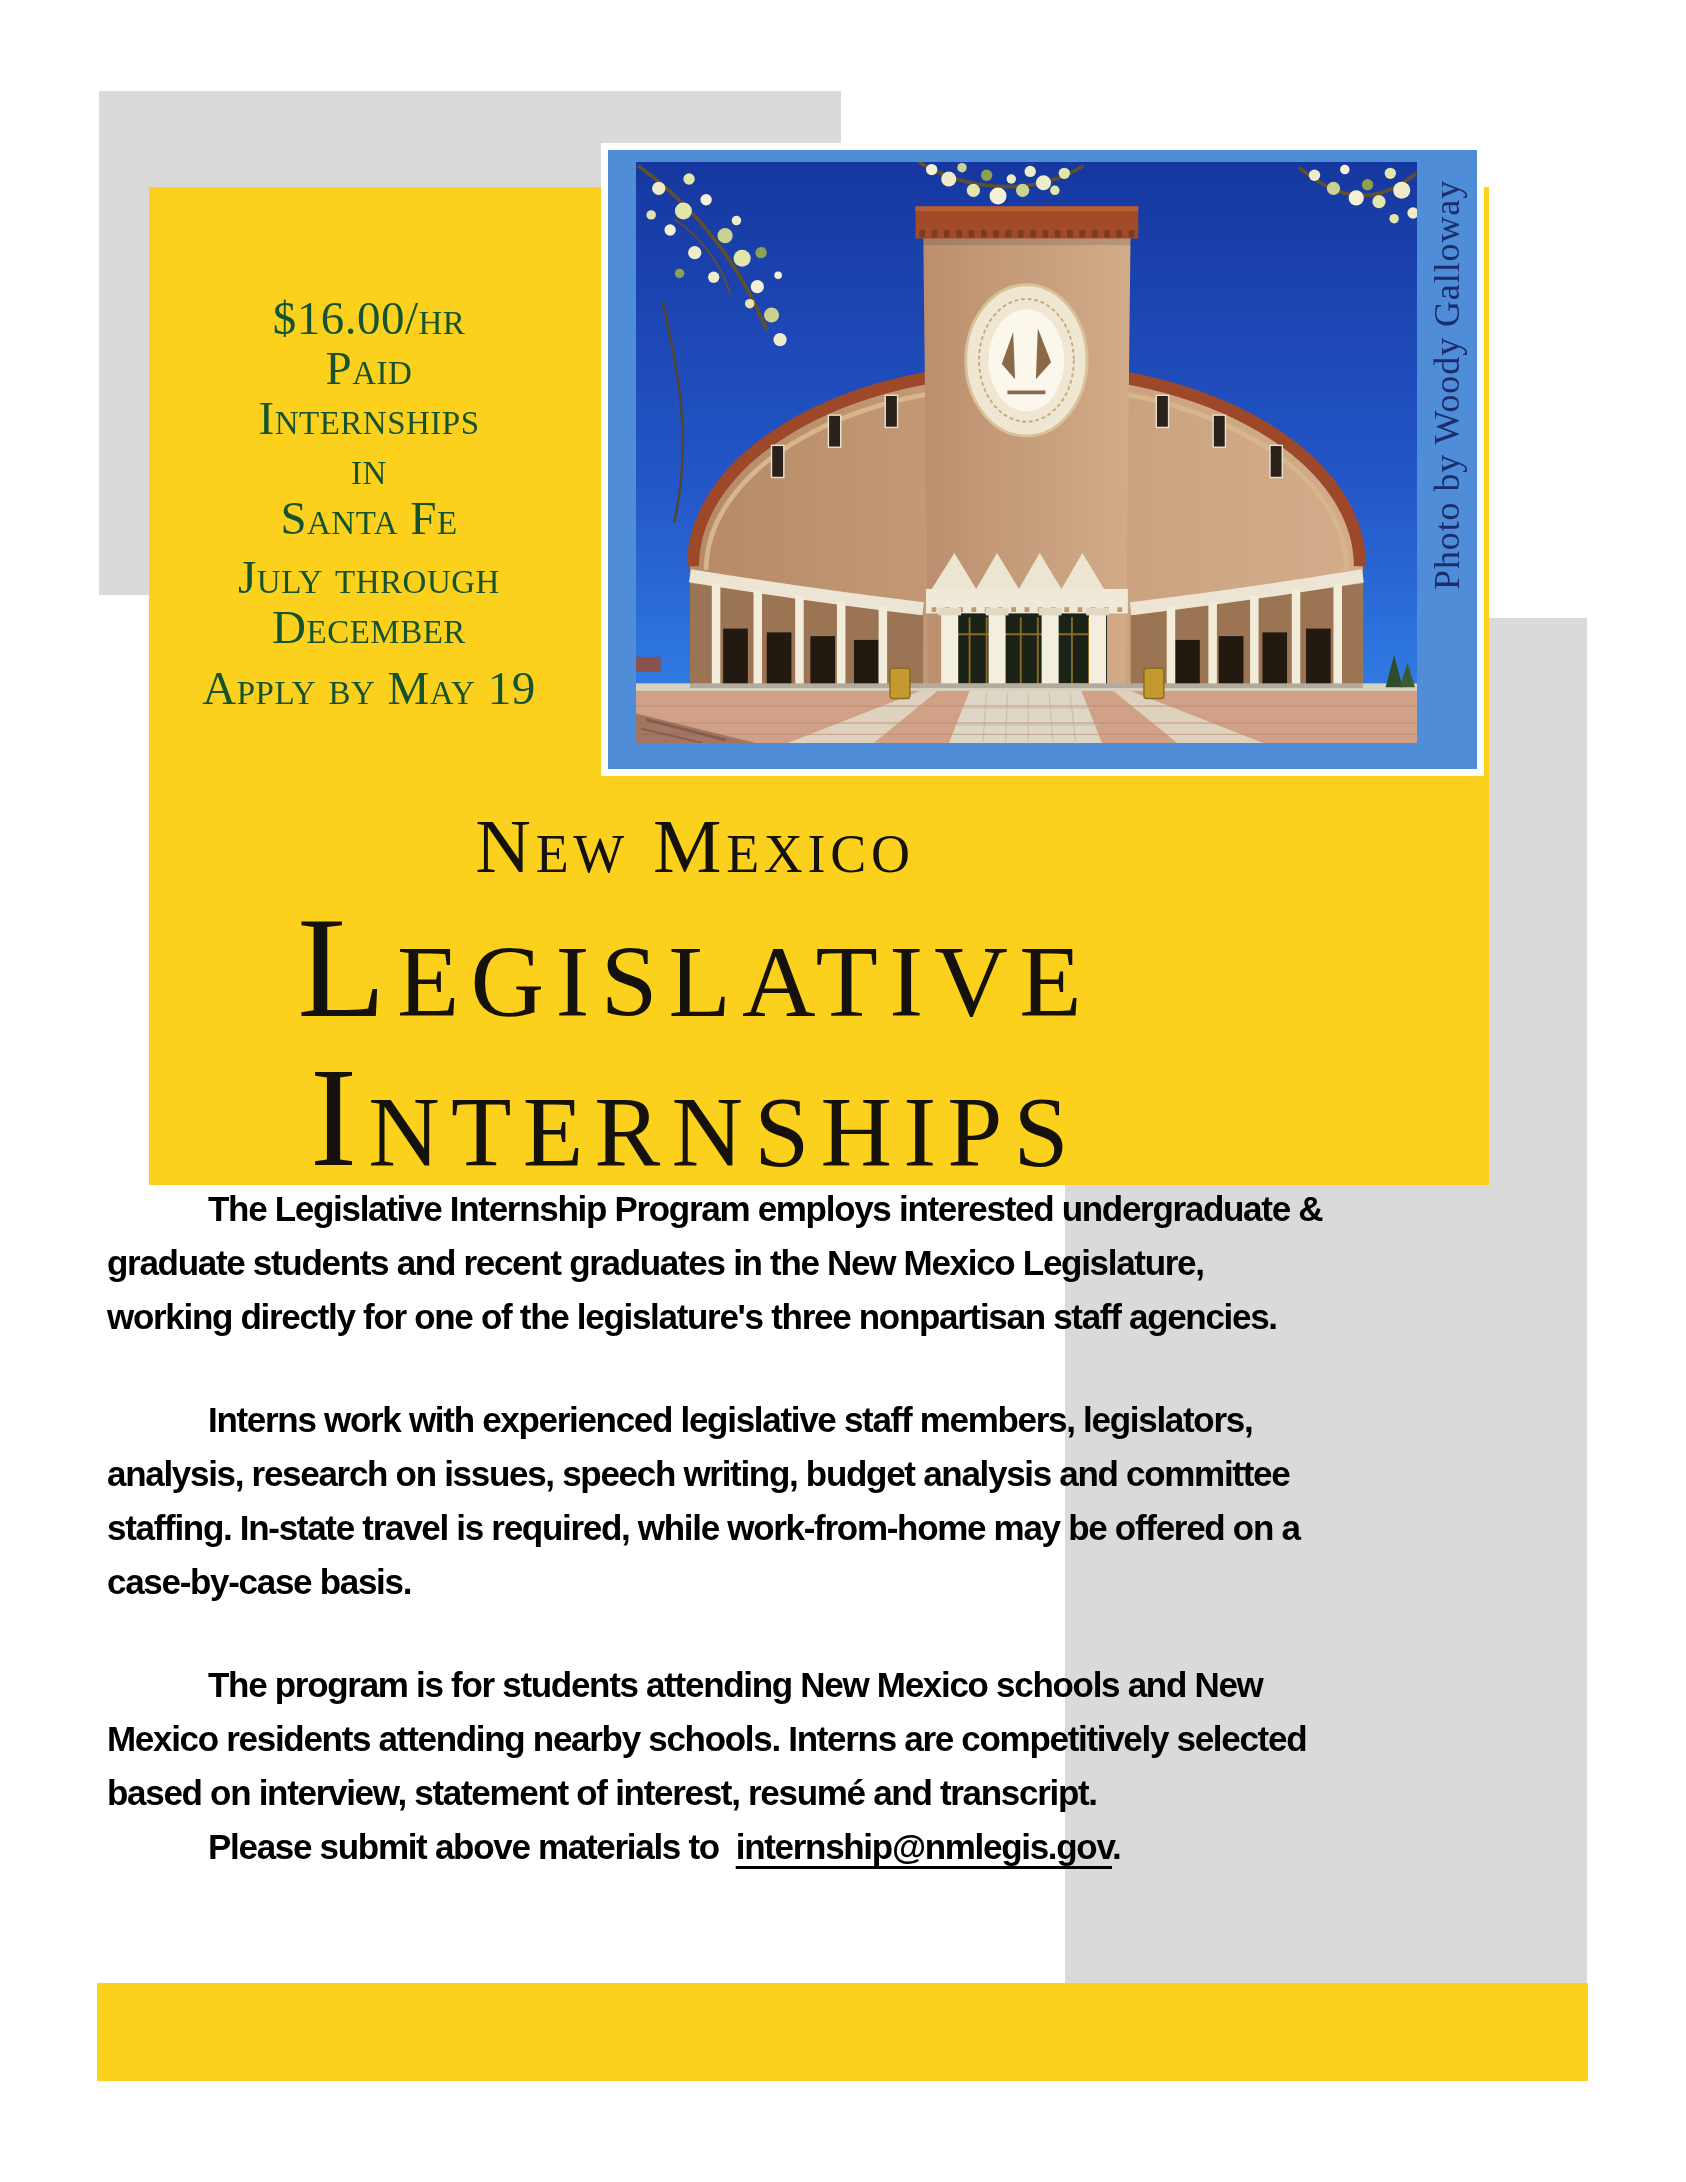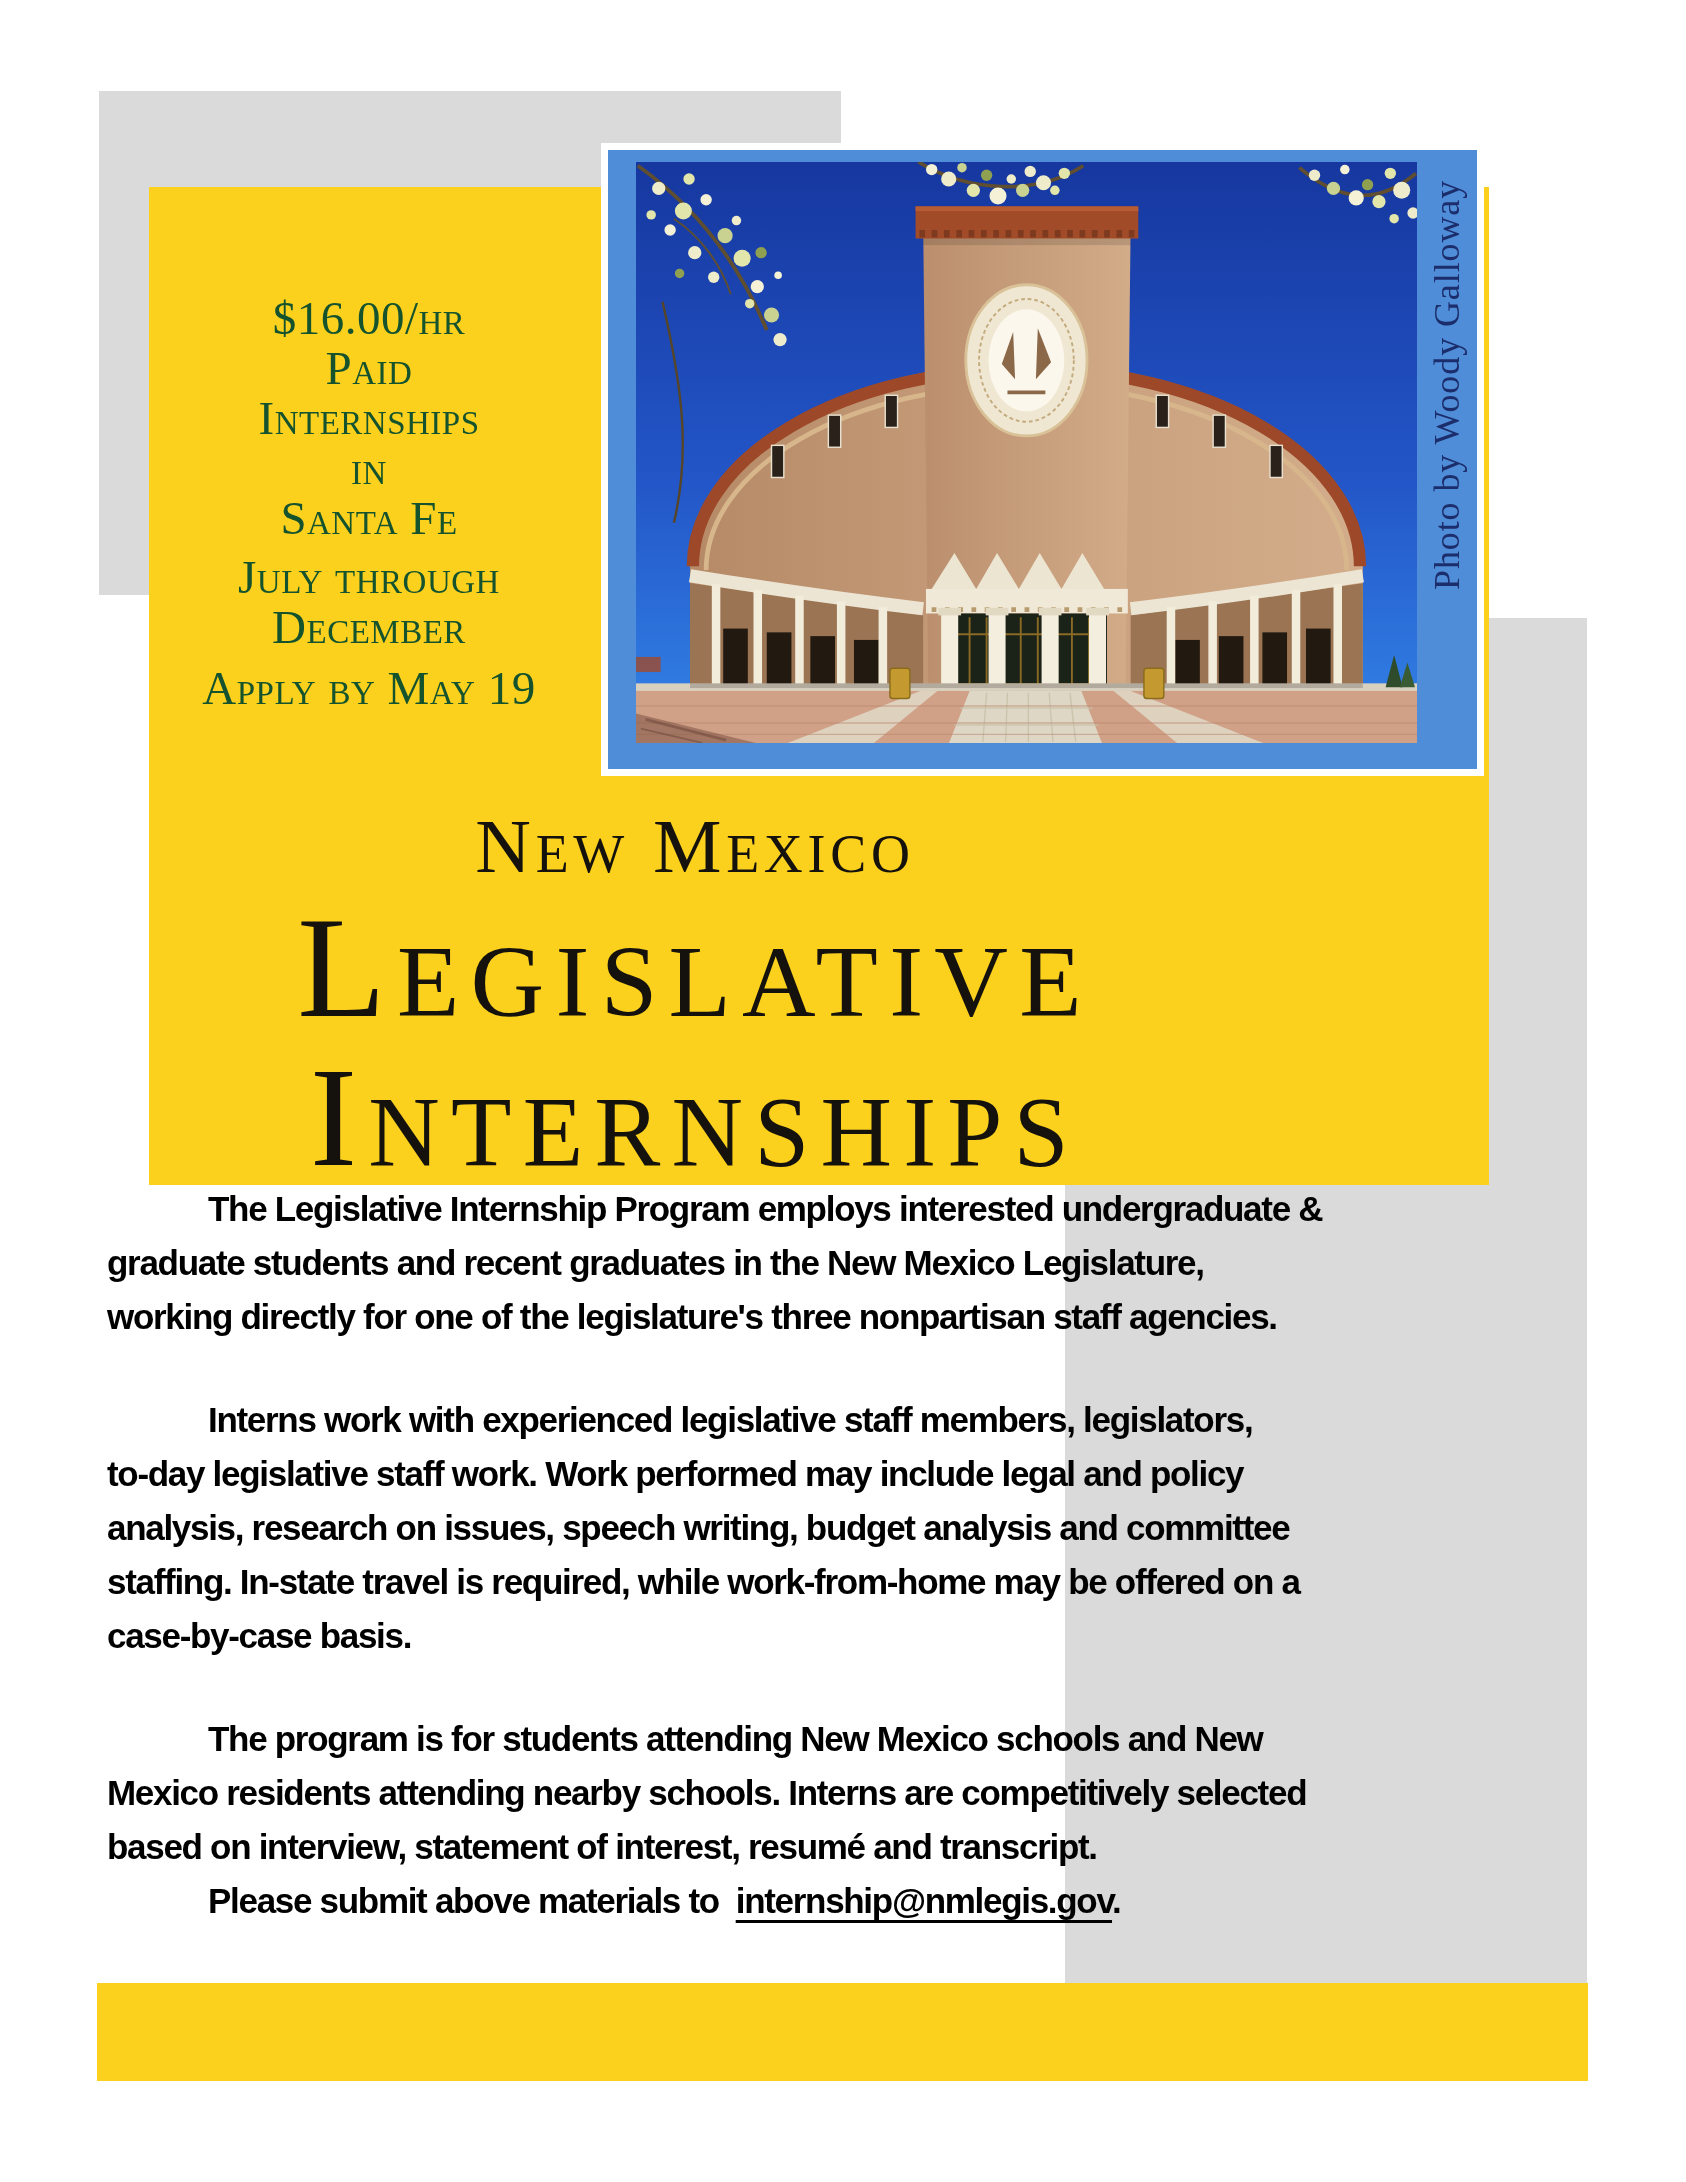--- a/index.html
+++ b/index.html
@@ -293,21 +293,20 @@
   </div>
 
   <div class="abs body-text">
     <div class="para">
       <div class="bline indent">The Legislative Internship Program employs interested undergraduate &amp;</div>
       <div class="bline">graduate students and recent graduates in the New Mexico Legislature,</div>
       <div class="bline">working directly for one of the legislature's three nonpartisan staff agencies.</div>
     </div>
     <div class="para">
       <div class="bline indent">Interns work with experienced legislative staff members, legislators,</div>
-      <div class="bline">to-day legislative staff work. Work performed may include legal and policy</div>
       <div class="bline">analysis, research on issues, speech writing, budget analysis and committee</div>
       <div class="bline">staffing. In-state travel is required, while work-from-home may be offered on a</div>
       <div class="bline">case-by-case basis.</div>
     </div>
     <div class="para">
       <div class="bline indent">The program is for students attending New Mexico schools and New</div>
       <div class="bline">Mexico residents attending nearby schools. Interns are competitively selected</div>
       <div class="bline">based on interview, statement of interest, resumé and transcript.</div>
       <div class="bline indent">
         <span>Please submit above materials to &nbsp;</span><span class="email">internship@nmlegis.gov</span><span>.</span>

